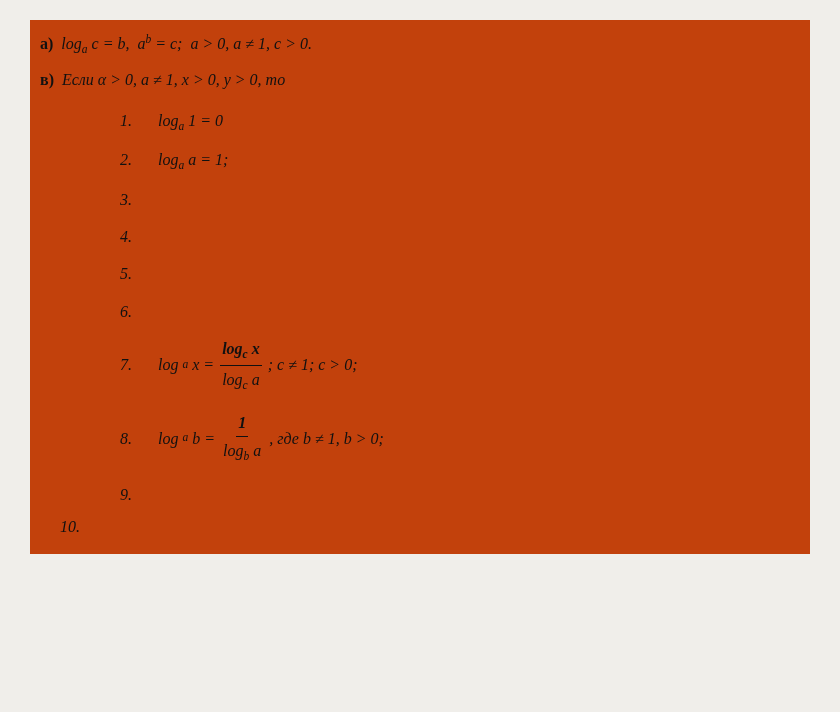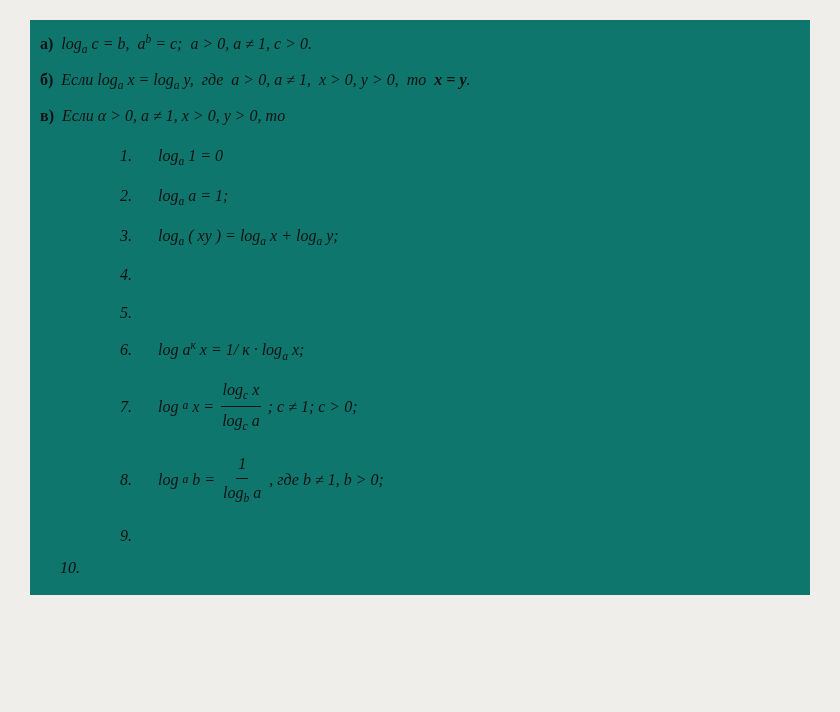--- a/index.html
+++ b/index.html
@@ -12,21 +12,21 @@
       width: 840px;
       min-height: 712px;
       background: #f0eeea;
       font-family: 'Times New Roman', Times, serif;
       font-size: 16px;
       color: #111;
       padding: 20px 30px;
     }
 
     .content {
-      background: #0f766e;
+      background: #c2410c;
       padding: 10px 10px;
     }
 
     .line {
       margin-bottom: 14px;
       line-height: 1.6;
     }
 
     .section-a, .section-b, .section-c {
       margin-bottom: 8px;
@@ -67,20 +67,21 @@
       align-items: center;
       vertical-align: middle;
       margin: 0 2px;
     }
 
     .fraction .numerator {
       border-bottom: 1px solid #111;
       padding: 0 2px;
       text-align: center;
       font-style: italic;
+      font-weight: bold;
     }
 
     .fraction .denominator {
       padding: 0 2px;
       text-align: center;
       font-style: italic;
     }
 
     .item-10 {
       display: flex;
@@ -94,26 +95,20 @@
 
 <div class="content">
 
   <div class="section-a line">
     <span><b>а)</b></span>
     <span class="math">
       &nbsp;log<sub><i>a</i></sub> c = b,&nbsp; <i>a</i><sup><i>b</i></sup> = c;&nbsp; <i>a</i> &gt; 0, <i>a</i> ≠ 1, c &gt; 0.
     </span>
   </div>
 
-  <div class="section-b line">
-    <span><b>б)</b></span>
-    <span class="math">
-      &nbsp;Если log<sub><i>a</i></sub> x = log<sub><i>a</i></sub> y,&nbsp; где &nbsp;<i>a</i> &gt; 0, <i>a</i> ≠ 1,&nbsp; x &gt; 0, y &gt; 0,&nbsp; то &nbsp;<b>x = y</b>.
-    </span>
-  </div>
 
   <div class="section-c">
     <div class="line">
       <span><b>в)</b></span>
       <span class="math">&nbsp;Если α &gt; 0, <i>a</i> ≠ 1, x &gt; 0, y &gt; 0, то</span>
     </div>
 
     <div class="numbered-list">
 
       <div class="numbered-item">
@@ -125,38 +120,32 @@
 
       <div class="numbered-item">
         <span class="item-num">2.</span>
         <span class="math">
           &nbsp;&nbsp;log<sub><i>a</i></sub> <i>a</i> = 1;
         </span>
       </div>
 
       <div class="numbered-item">
         <span class="item-num">3.</span>
-        <span class="math">
-          &nbsp;&nbsp;log<sub><i>a</i></sub> ( xy ) = log<sub><i>a</i></sub> x + log<sub><i>a</i></sub> y;
-        </span>
       </div>
 
       <div class="numbered-item">
         <span class="item-num">4.</span>
       </div>
 
       <div class="numbered-item">
         <span class="item-num">5.</span>
       </div>
 
       <div class="numbered-item">
         <span class="item-num">6.</span>
-        <span class="math">
-          &nbsp;&nbsp;log <i>a</i><sup><i>к</i></sup> x = 1/ к · log<sub><i>a</i></sub> x;
-        </span>
       </div>
 
       <div class="numbered-item" style="align-items:center; margin-bottom: 14px;">
         <span class="item-num">7.</span>
         <span class="math" style="display:inline-flex; align-items:center; gap:4px;">
           &nbsp;&nbsp;log<sub><i>a</i></sub> x =
           <span class="fraction">
             <span class="numerator">log<sub><i>c</i></sub> x</span>
             <span class="denominator">log<sub><i>c</i></sub> a</span>
           </span>

